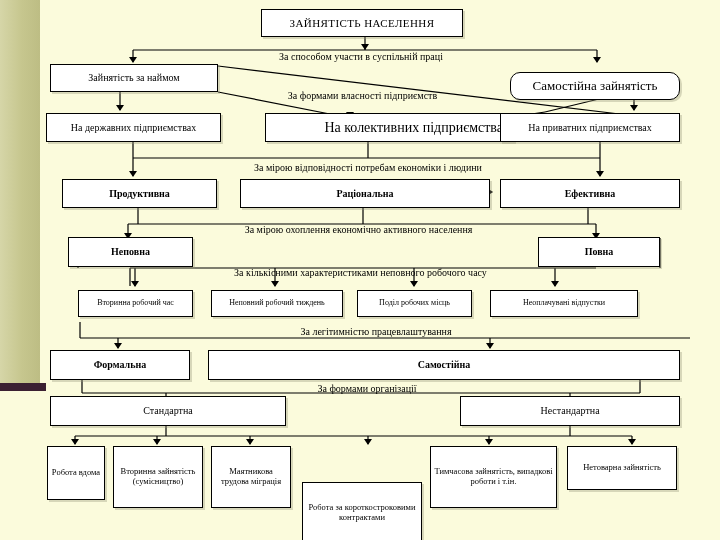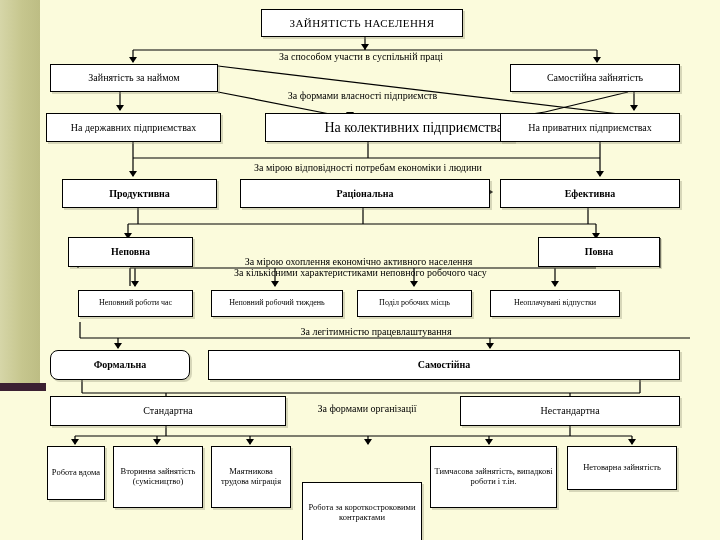--- a/index.html
+++ b/index.html
@@ -153,21 +153,21 @@
     <span>ЗАЙНЯТІСТЬ НАСЕЛЕННЯ</span>
   </div>
 
   <div class="cap" style="left:241px;top:51px;width:240px;font-size:10px;">
     <span>За способом участи в суспільній праці</span>
   </div>
 
   <div class="box" style="left:50px;top:64px;width:168px;height:28px;font-size:10px;">
     <span>Зайнятість за наймом</span>
   </div>
-  <div class="box" style="left:510px;top:64px;width:170px;height:28px;font-size:10px;">
+  <div class="box" style="left:510px;top:72px;width:170px;height:28px;font-size:13px;border-radius:10px;">
     <span>Самостійна зайнятість</span>
   </div>
 
   <div class="cap" style="left:255px;top:90px;width:215px;font-size:10px;">
     <span>За формами власності підприємств</span>
   </div>
 
   <div class="box" style="left:46px;top:113px;width:175px;height:29px;font-size:10px;text-align:center;">
     <span>На державних підприємствах</span>
   </div>
@@ -185,60 +185,60 @@
   <div class="box" style="left:62px;top:179px;width:155px;height:29px;font-size:10px;font-weight:bold;">
     <span>Продуктивна</span>
   </div>
   <div class="box" style="left:240px;top:179px;width:250px;height:29px;font-size:10px;font-weight:bold;">
     <span>Раціональна</span>
   </div>
   <div class="box" style="left:500px;top:179px;width:180px;height:29px;font-size:10px;font-weight:bold;">
     <span>Ефективна</span>
   </div>
 
-  <div class="cap" style="left:186px;top:224px;width:345px;font-size:10px;margin-top:32px;">
+  <div class="cap" style="left:186px;top:224px;width:345px;font-size:10px;">
     <span>За мірою охоплення економічно активного населення</span>
   </div>
 
   <div class="box" style="left:68px;top:237px;width:125px;height:30px;font-size:10px;font-weight:bold;">
     <span>Неповна</span>
   </div>
   <div class="box" style="left:538px;top:237px;width:122px;height:30px;font-size:10px;font-weight:bold;">
     <span>Повна</span>
   </div>
 
   <div class="cap" style="left:183px;top:267px;width:355px;font-size:10px;">
     <span>За кількісними характеристиками неповного робочого часу</span>
   </div>
 
   <div class="box" style="left:78px;top:290px;width:115px;height:27px;font-size:8px;">
-    <span>Неповний роботи час</span>
+    <span>Вторинна робочий час</span>
   </div>
   <div class="box" style="left:211px;top:290px;width:132px;height:27px;font-size:8px;">
     <span>Неповний робочий тиждень</span>
   </div>
   <div class="box" style="left:357px;top:290px;width:115px;height:27px;font-size:8px;">
     <span>Поділ робочих місць</span>
   </div>
-  <div class="box" style="left:490px;top:290px;width:130px;height:27px;font-size:8px;">
+  <div class="box" style="left:490px;top:290px;width:148px;height:27px;font-size:8px;">
     <span>Неоплачувані відпустки</span>
   </div>
 
   <div class="cap" style="left:236px;top:326px;width:280px;font-size:10px;">
     <span>За легітимністю працевлаштування</span>
   </div>
 
-  <div class="box" style="left:50px;top:350px;width:140px;height:30px;font-size:10px;font-weight:bold;border-radius:8px;">
+  <div class="box" style="left:50px;top:350px;width:140px;height:30px;font-size:10px;font-weight:bold;">
     <span>Формальна</span>
   </div>
   <div class="box" style="left:208px;top:350px;width:472px;height:30px;font-size:10px;font-weight:bold;">
     <span>Самостійна</span>
   </div>
 
-  <div class="cap" style="left:267px;top:403px;width:200px;font-size:10px;">
+  <div class="cap" style="left:267px;top:383px;width:200px;font-size:10px;">
     <span>За формами організації</span>
   </div>
 
   <div class="box" style="left:50px;top:396px;width:236px;height:30px;font-size:10px;">
     <span>Стандартна</span>
   </div>
   <div class="box" style="left:460px;top:396px;width:220px;height:30px;font-size:10px;">
     <span>Нестандартна</span>
   </div>
 

